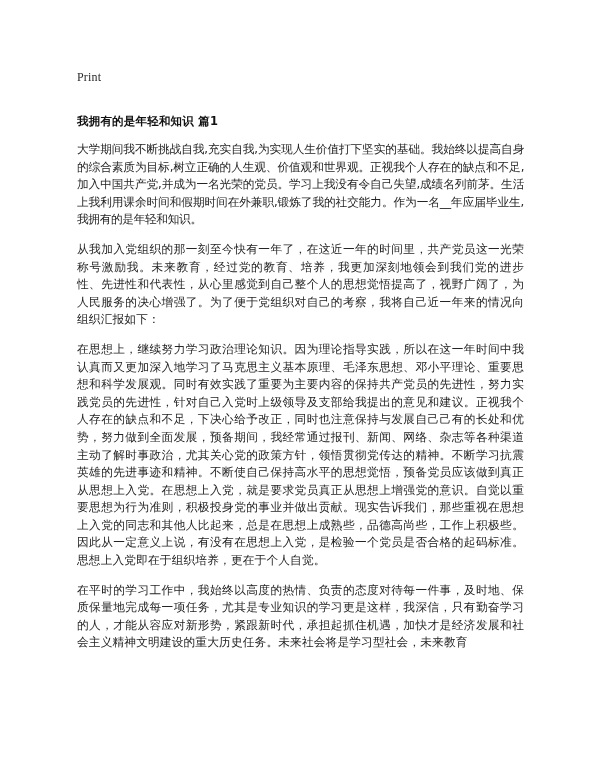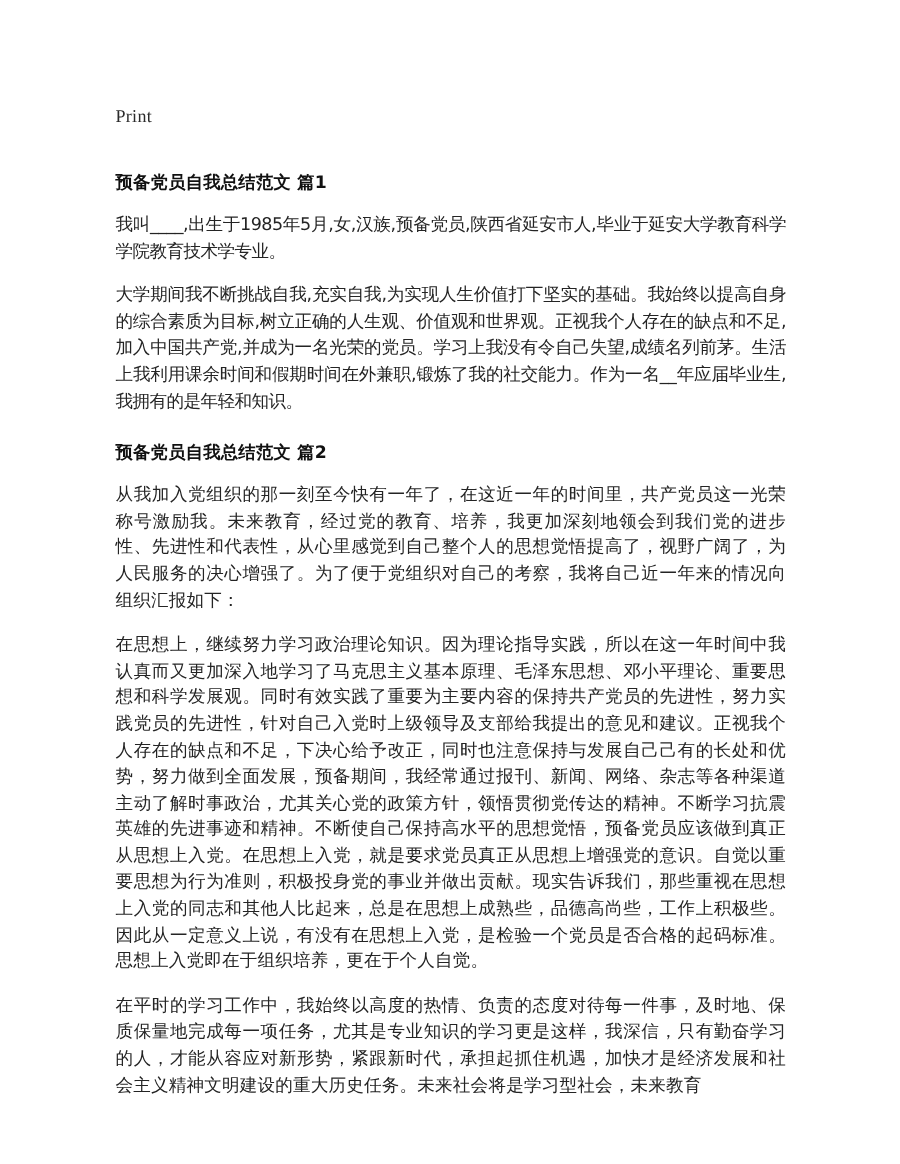--- a/index.html
+++ b/index.html
@@ -100,27 +100,25 @@
 
 <div class="page">
 
   <a class="print-link" href="#">Print</a>
 
   <div class="doc-body">
 
 
 
     <div class="section">
-      <h2 class="section-heading">预备党员自我总结范文 篇1</h2>
-      <p class="para tight">我叫____,出生于1985年5月,女,汉族,预备党员,陕西省延安市人,毕业于延安大学教育科学学院教育技术学专业。</p>
+      <h2 class="section-heading">我拥有的是年轻和知识 篇1</h2>
       <p class="para tight">大学期间我不断挑战自我,充实自我,为实现人生价值打下坚实的基础。我始终以提高自身的综合素质为目标,树立正确的人生观、价值观和世界观。正视我个人存在的缺点和不足,加入中国共产党,并成为一名光荣的党员。学习上我没有令自己失望,成绩名列前茅。生活上我利用课余时间和假期时间在外兼职,锻炼了我的社交能力。作为一名__年应届毕业生,我拥有的是年轻和知识。</p>
     </div>
 
     <div class="section">
-      <h2 class="section-heading">预备党员自我总结范文 篇2</h2>
       <p class="para loose">从我加入党组织的那一刻至今快有一年了，在这近一年的时间里，共产党员这一光荣称号激励我。未来教育，经过党的教育、培养，我更加深刻地领会到我们党的进步性、先进性和代表性，从心里感觉到自己整个人的思想觉悟提高了，视野广阔了，为人民服务的决心增强了。为了便于党组织对自己的考察，我将自己近一年来的情况向组织汇报如下：</p>
       <p class="para loose">在思想上，继续努力学习政治理论知识。因为理论指导实践，所以在这一年时间中我认真而又更加深入地学习了马克思主义基本原理、毛泽东思想、邓小平理论、重要思想和科学发展观。同时有效实践了重要为主要内容的保持共产党员的先进性，努力实践党员的先进性，针对自己入党时上级领导及支部给我提出的意见和建议。正视我个人存在的缺点和不足，下决心给予改正，同时也注意保持与发展自己己有的长处和优势，努力做到全面发展，预备期间，我经常通过报刊、新闻、网络、杂志等各种渠道主动了解时事政治，尤其关心党的政策方针，领悟贯彻党传达的精神。不断学习抗震英雄的先进事迹和精神。不断使自己保持高水平的思想觉悟，预备党员应该做到真正从思想上入党。在思想上入党，就是要求党员真正从思想上增强党的意识。自觉以重要思想为行为准则，积极投身党的事业并做出贡献。现实告诉我们，那些重视在思想上入党的同志和其他人比起来，总是在思想上成熟些，品德高尚些，工作上积极些。因此从一定意义上说，有没有在思想上入党，是检验一个党员是否合格的起码标准。思想上入党即在于组织培养，更在于个人自觉。</p>
       <p class="para loose">在平时的学习工作中，我始终以高度的热情、负责的态度对待每一件事，及时地、保质保量地完成每一项任务，尤其是专业知识的学习更是这样，我深信，只有勤奋学习的人，才能从容应对新形势，紧跟新时代，承担起抓住机遇，加快才是经济发展和社会主义精神文明建设的重大历史任务。未来社会将是学习型社会，未来教育</p>
     </div>
 
   </div>
 
   <div class="clip-bottom"></div>
 </div>
 

